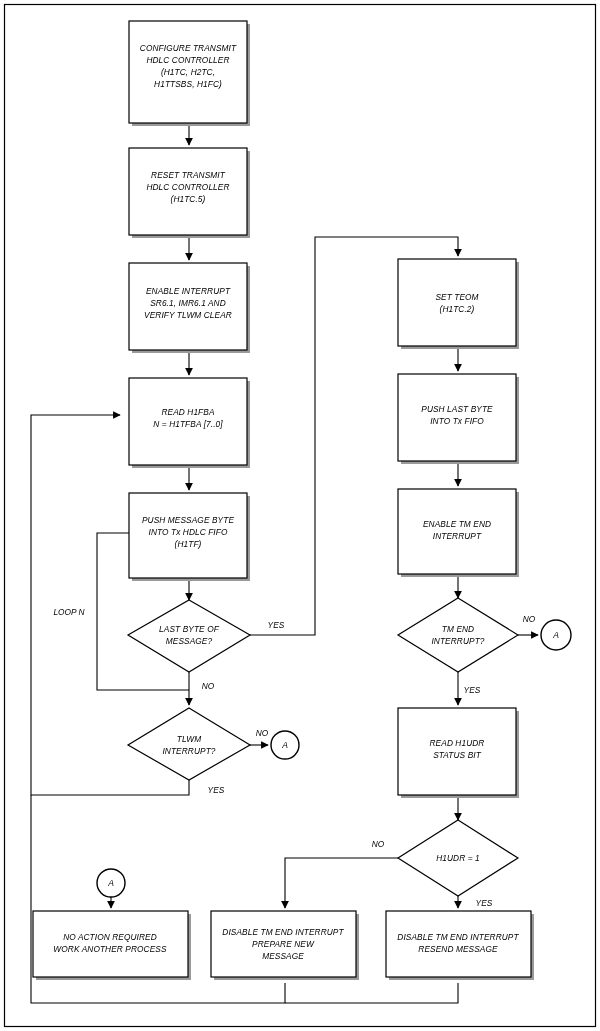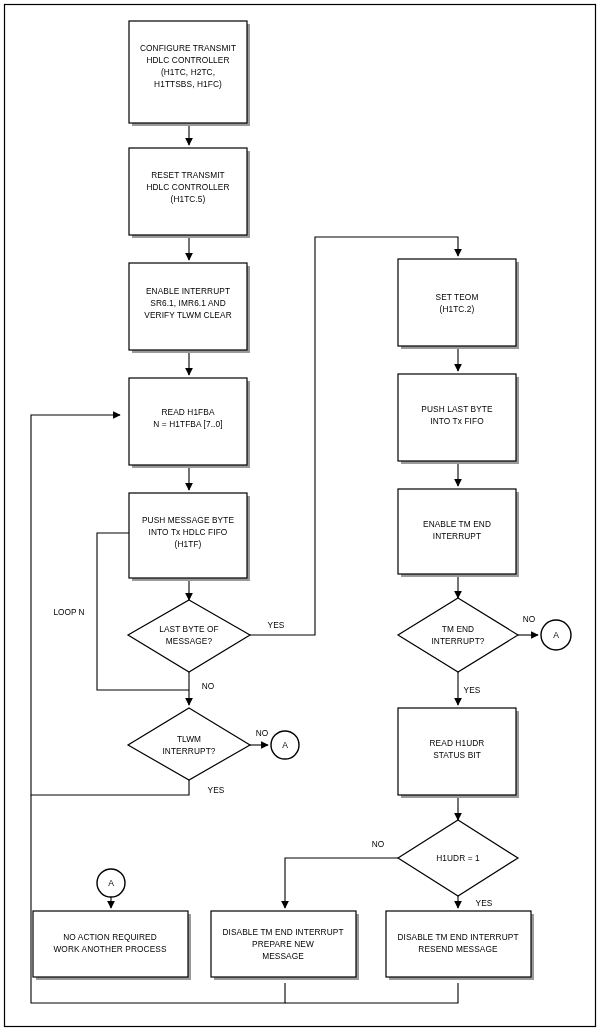--- a/index.html
+++ b/index.html
@@ -10,20 +10,21 @@
   body {
     width: 600px;
     height: 1031px;
     font-family: "Liberation Sans", sans-serif;
     overflow: hidden;
   }
   #flowchart-root {
     position: relative;
     width: 516px;
     height: 1031px;
+    font-style: italic;
   }
   svg#flow {
     display: block;
     width: 600px;
     height: 1031px;
   }
   .node-rect {
     fill: #ffffff;
     stroke: #000000;
     stroke-width: 1.2;

